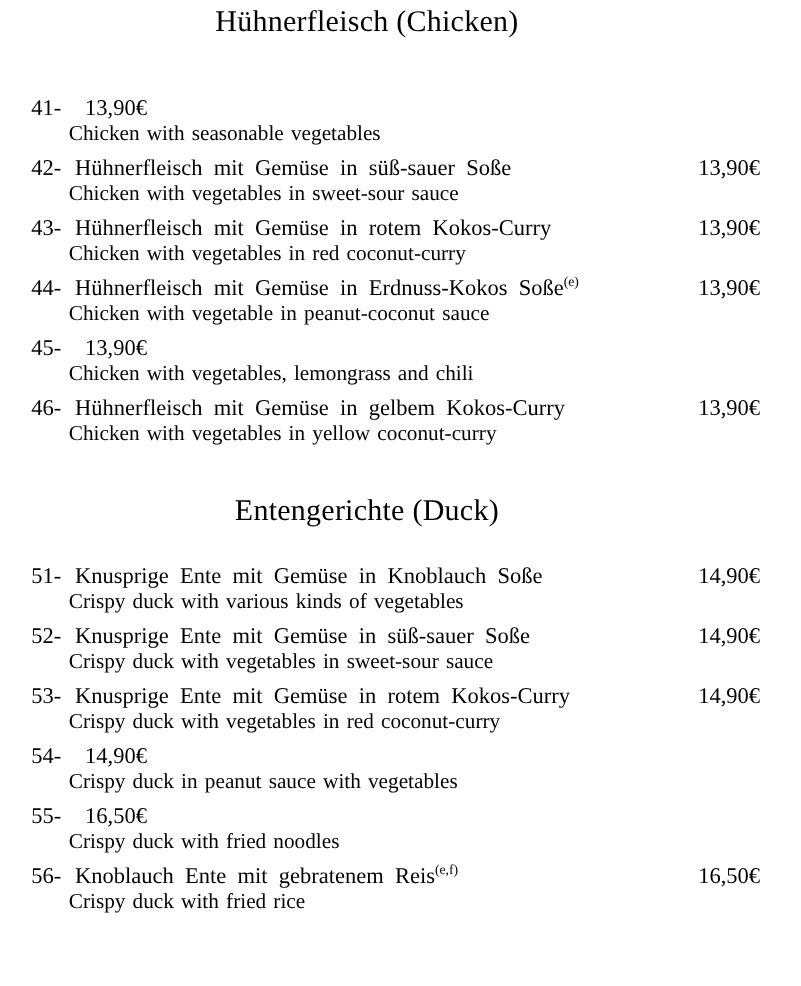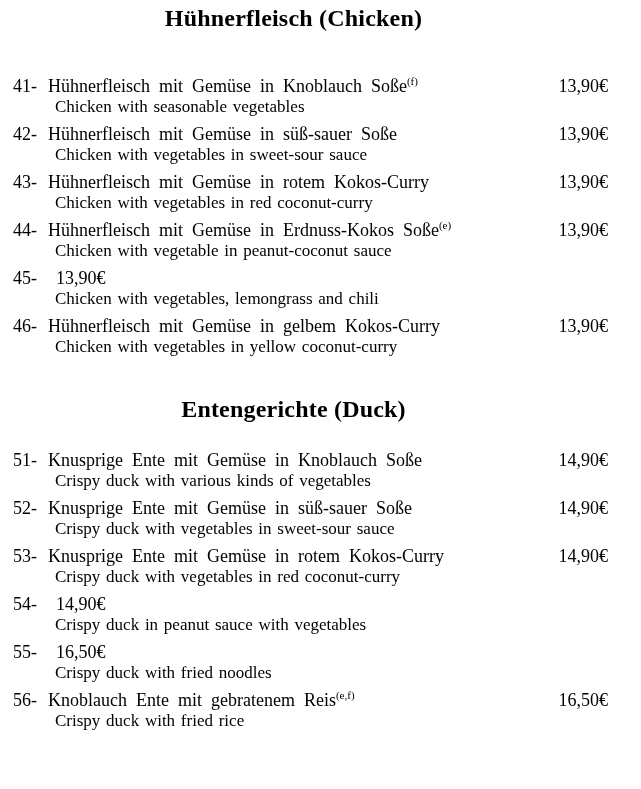--- a/index.html
+++ b/index.html
@@ -15,35 +15,35 @@
     overflow: hidden;
   }
   .menu {
     padding-top: 4px;
   }
   .section-title {
     margin: 0;
     padding-right: 54px; 
     text-align: center;
     font-size: 24px;
-    font-weight: bold;
+    font-weight: normal;
     line-height: 28px;
     letter-spacing: 0.2px;
   }
   .menu-section:nth-of-type(1) .section-title { margin-bottom: 43px; }
   .menu-section:nth-of-type(2) { margin-top: 41px; }
   .menu-section:nth-of-type(2) .section-title { margin-bottom: 26px; }
 
   .menu-item {
     margin-bottom: 9px;
   }
   .item-main {
     display: flex;
     align-items: baseline;
-    padding-left: 13px;
+    padding-left: 25px;
     padding-right: 33px;
     font-size: 18px;
     line-height: 22px;
   }
   .item-number {
     flex: 0 0 35px;
   }
   .item-name {
     flex: 1 1 auto;
     word-spacing: 4.5px;
@@ -70,21 +70,20 @@
 </head>
 <body style="background: rgb(255, 255, 255); color: rgb(0, 0, 0);">
 
 <div class="menu" id="menu">
   <section class="menu-section">
     <h2 class="section-title">Hühnerfleisch (Chicken)</h2>
     <div class="items">
   <div class="menu-item">
     <div class="item-main">
       <span class="item-number">41-</span>
-      <span class="item-name"><span>Hühnerfleisch mit Gemüse in Knoblauch Soße</span><sup class="item-sup">(f)</sup></span>
       <span class="item-price">13,90€</span>
     </div>
     <div class="item-desc">Chicken with seasonable vegetables</div>
   </div>
 
   <div class="menu-item">
     <div class="item-main">
       <span class="item-number">42-</span>
       <span class="item-name"><span>Hühnerfleisch mit Gemüse in süß-sauer Soße</span><sup class="item-sup"></sup></span>
       <span class="item-price">13,90€</span>

